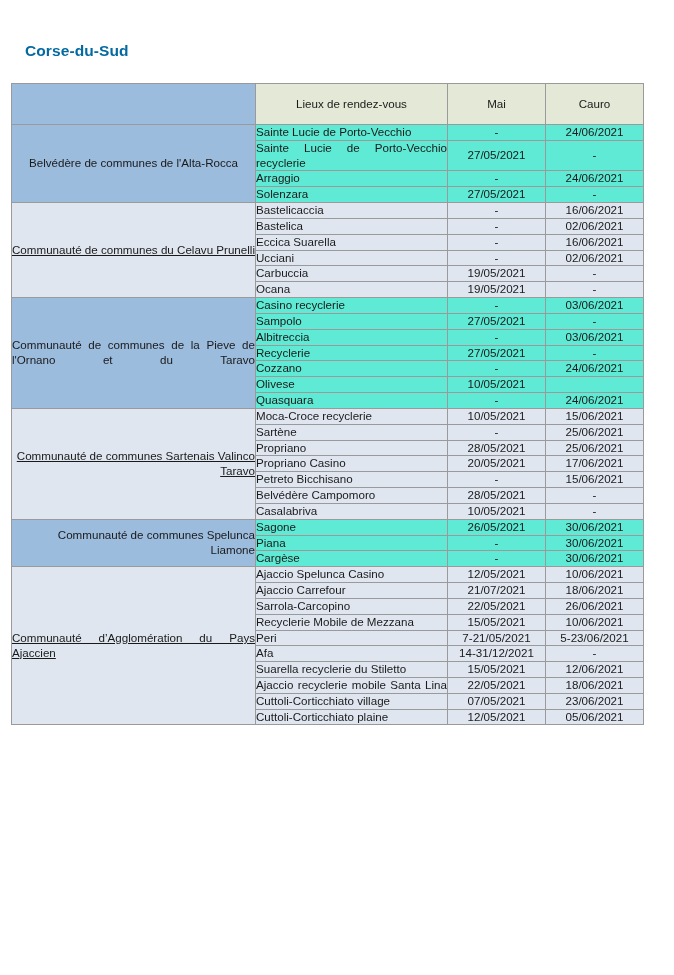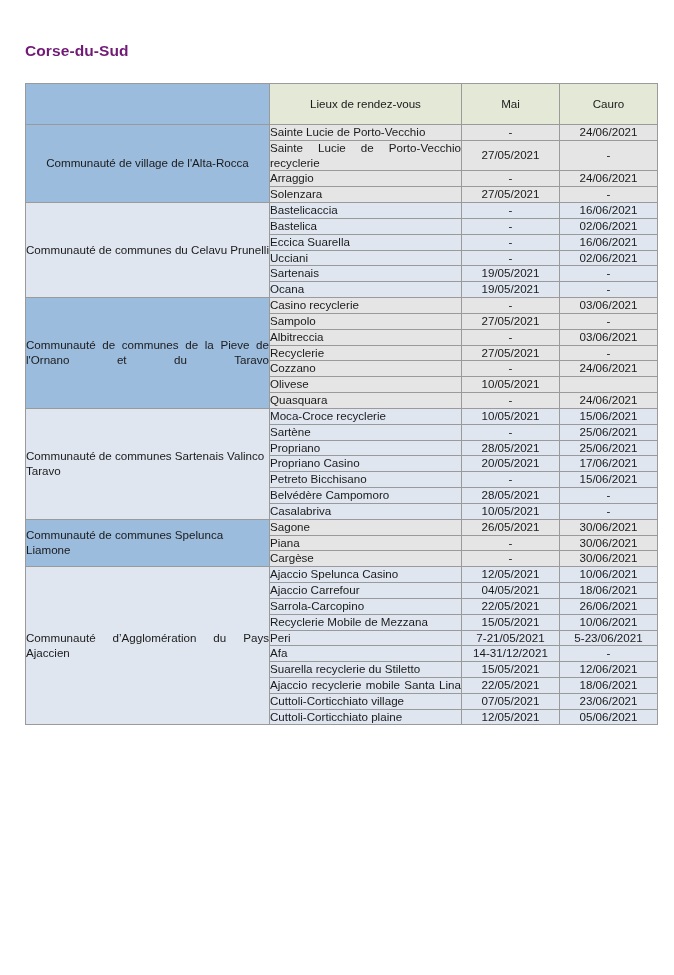--- a/index.html
+++ b/index.html
@@ -17,27 +17,27 @@
     width: 674px;
     height: 975px;
     background: #fff;
   }
   #title {
     position: absolute;
     left: 25px;
     top: 42px;
     font-size: 15.5px;
     font-weight: 600;
-    color: #701a75;
+    color: #0369a1;
     letter-spacing: 0.1px;
     white-space: nowrap;
   }
   #tbl-wrap {
     position: absolute;
-    left: 25px;
+    left: 11px;
     top: 83px;
     width: 528px;
   }
   table.sched {
     border-collapse: collapse;
     table-layout: fixed;
     width: 632px;
     border: 1px solid #808080;
   }
   table.sched col.c-group { width: 244px; }
@@ -69,36 +69,36 @@
   }
   
   td.grp {
     background: #9cbcde;
     font-weight: 600;
     font-size: 12.4px;
     padding: 4px 7px;
     color: #111;
     line-height: 1.3;
   }
-  td.grp.light { background: #dfe6f0; }
+  td.grp.light { background: #dfe6f0; text-decoration: underline; }
   td.grp.ctr   { text-align: center; }
   td.grp.just  { text-align: justify; text-align-last: justify; }
-  td.grp.left  { text-align: left; }
+  td.grp.left  { text-align: right; }
 
   
   td.place {
     padding: 4px 5px 4px 6px;
     text-align: left;
   }
   td.place.just { text-align: justify; text-align-last: justify; }
   td.val {
     text-align: center;
     padding: 4px 3px;
   }
-  tr.dark td.place, tr.dark td.val { background: #e5e5e5; }
+  tr.dark td.place, tr.dark td.val { background: #5eead4; }
   tr.lite td.place, tr.lite td.val { background: #dfe6f0; }
 </style>
 </head>
 <body>
 
 <div id="page">
 
   <div id="title">Corse-du-Sud</div>
 
   <div id="tbl-wrap">
@@ -112,21 +112,21 @@
       <thead>
         <tr>
           <th class="hd hd-blank"></th>
           <th class="hd">Lieux de rendez-vous</th>
           <th class="hd">Mai</th>
           <th class="hd">Cauro</th>
         </tr>
       </thead>
       <tbody id="tbody">
           <tr class="dark">
-            <td rowspan="4" class="grp  ctr">Communauté de village de l'Alta-Rocca</td>
+            <td rowspan="4" class="grp  ctr">Belvédère de communes de l'Alta-Rocca</td>
             <td class="place">Sainte Lucie de Porto-Vecchio</td>
             <td class="val">-</td>
             <td class="val">24/06/2021</td>
           </tr>
           <tr class="dark">
             <td class="place just">Sainte Lucie de Porto-Vecchio recyclerie</td>
             <td class="val">27/05/2021</td>
             <td class="val">-</td>
           </tr>
           <tr class="dark">
@@ -154,21 +154,21 @@
             <td class="place">Eccica Suarella</td>
             <td class="val">-</td>
             <td class="val">16/06/2021</td>
           </tr>
           <tr class="lite">
             <td class="place">Ucciani</td>
             <td class="val">-</td>
             <td class="val">02/06/2021</td>
           </tr>
           <tr class="lite">
-            <td class="place">Sartenais</td>
+            <td class="place">Carbuccia</td>
             <td class="val">19/05/2021</td>
             <td class="val">-</td>
           </tr>
           <tr class="lite">
             <td class="place">Ocana</td>
             <td class="val">19/05/2021</td>
             <td class="val">-</td>
           </tr>
           <tr class="dark">
             <td rowspan="7" class="grp  just">Communauté de communes de la Pieve de l'Ornano et du Taravo</td>
@@ -259,21 +259,21 @@
             <td class="val">30/06/2021</td>
           </tr>
           <tr class="lite">
             <td rowspan="10" class="grp light just">Communauté d’Agglomération du Pays Ajaccien</td>
             <td class="place">Ajaccio Spelunca Casino</td>
             <td class="val">12/05/2021</td>
             <td class="val">10/06/2021</td>
           </tr>
           <tr class="lite">
             <td class="place">Ajaccio Carrefour</td>
-            <td class="val">04/05/2021</td>
+            <td class="val">21/07/2021</td>
             <td class="val">18/06/2021</td>
           </tr>
           <tr class="lite">
             <td class="place">Sarrola-Carcopino</td>
             <td class="val">22/05/2021</td>
             <td class="val">26/06/2021</td>
           </tr>
           <tr class="lite">
             <td class="place">Recyclerie Mobile de Mezzana</td>
             <td class="val">15/05/2021</td>

